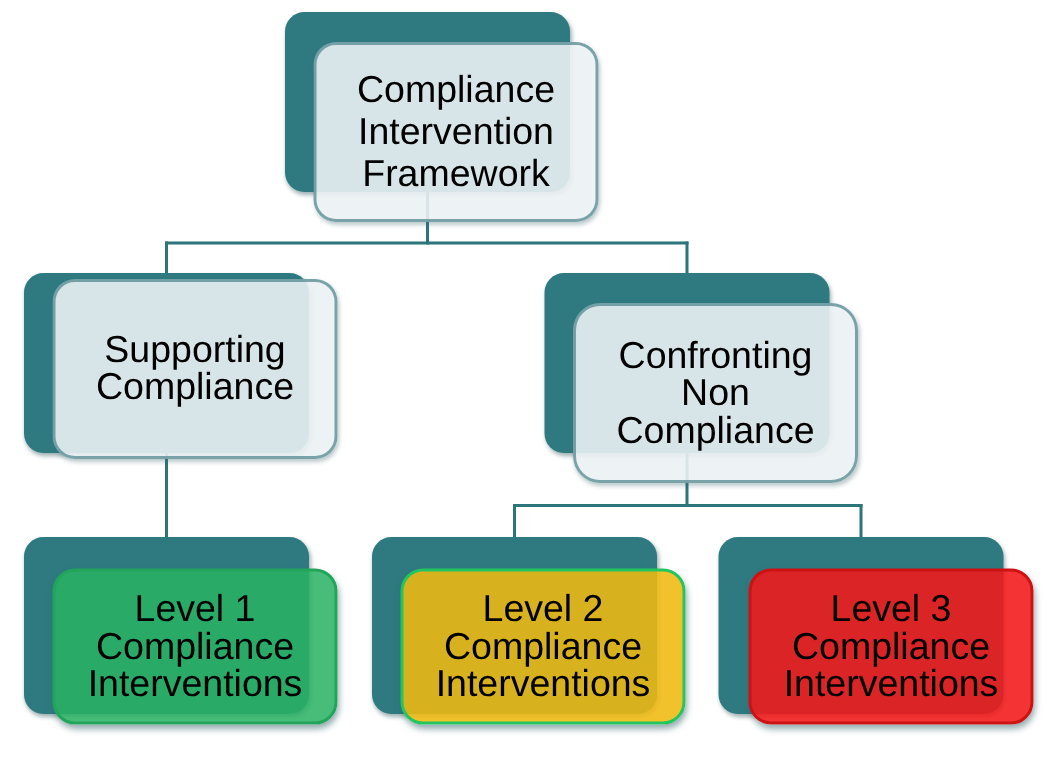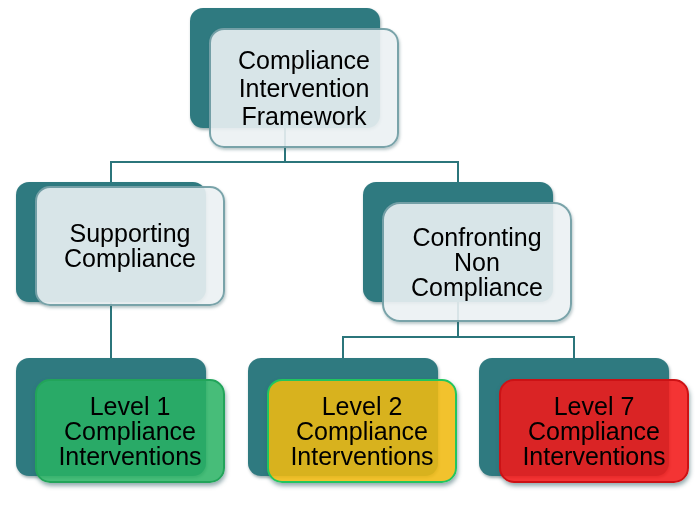--- a/index.html
+++ b/index.html
@@ -95,16 +95,16 @@
     <span>Level 1 Compliance Interventions</span>
   </div>
 
   <div class="back short" style="left:248px;top:358px;"></div>
   <div class="front short card-yellow" style="left:267px;top:379px;">
     <span>Level 2 Compliance Interventions</span>
   </div>
 
   <div class="back short" style="left:479px;top:358px;"></div>
   <div class="front short card-red" style="left:499px;top:379px;">
-    <span>Level 7 Compliance Interventions</span>
+    <span>Level 3 Compliance Interventions</span>
   </div>
 
 </div>
 
 </body></html>

